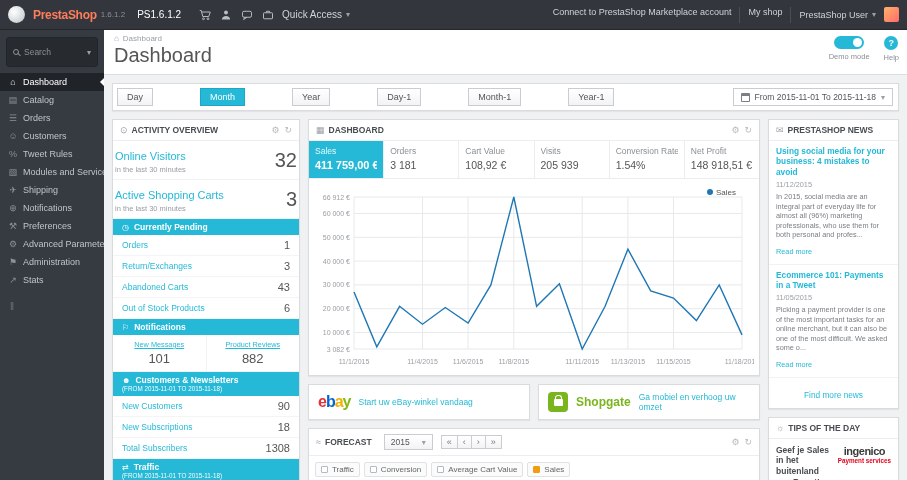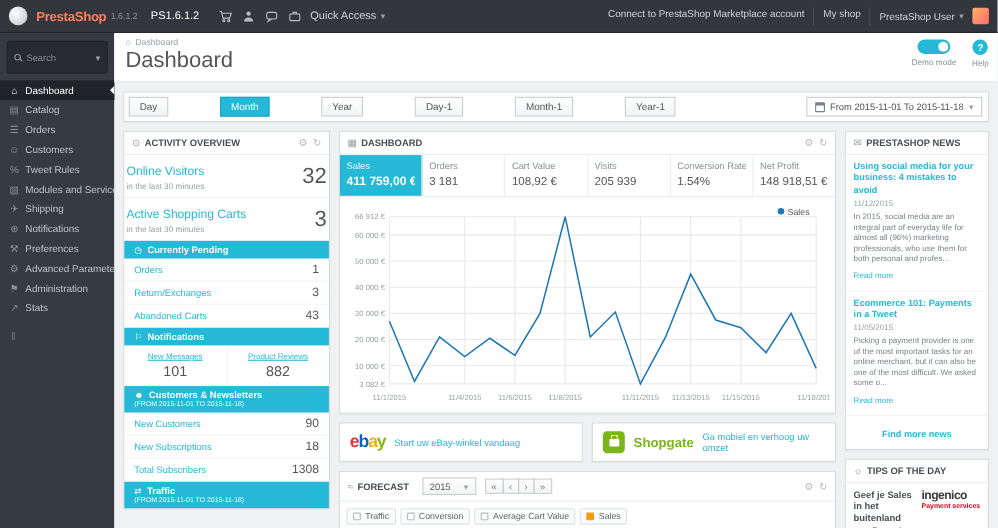--- a/index.html
+++ b/index.html
@@ -151,25 +151,25 @@
     display:inline-flex; align-items:center; gap:4px; font-size:8px; color:#666; white-space:nowrap; }
   .chip-box { width:7px; height:7px; border:1px solid #b5babd; background:#fff; border-radius:1px; flex:none; }
 
   
   .news-item { padding:5px 7px 6px; border-bottom:1px solid #f1f2f3; }
   .news-headline { display:block; color:#25b9d7; font-weight:bold; font-size:8.3px; line-height:1.25; }
   .news-date { font-size:7.3px; color:#9aa0a6; margin:3px 0; }
   .news-excerpt { font-size:7.3px; color:#7a8086; line-height:1.3; }
   .news-readmore { display:inline-block; color:#25b9d7; font-size:7.3px; margin-top:2px; }
   .find-more { text-align:center; padding:6px; }
-  .find-more a { color:#25b9d7; font-size:8.3px;font-weight:bold; }
+  .find-more a { color:#25b9d7; font-size:8.3px; }
   .tips-body { padding:6px 7px; }
   .tips-top { display:flex; gap:6px; align-items:flex-start; margin-bottom:5px; }
   .tips-headline { font-size:8.5px; font-weight:bold; color:#474d52; line-height:1.25; flex:1; }
-  .ingenico { text-align:left; flex:none; }
+  .ingenico { text-align:center; flex:none; }
   .ing-word { font-size:11px; font-weight:bold; color:#3b3b3b; letter-spacing:-.5px; }
   .ing-sub { font-size:6.3px; color:#e2001a; font-weight:bold; }
 </style>
 </head>
 <body>
 
 <div class="app" data-interactable="false">
 
   <div class="topbar" data-interactable="false">
     <span class="logo-circle" data-interactable="false"></span>
@@ -355,20 +355,24 @@
                     <span class="act-val" data-interactable="false">1</span>
                   </div>
                   <div class="act-row" data-interactable="false">
                     <a class="act-link" data-interactable="true">Return/Exchanges</a>
                     <span class="act-val" data-interactable="false">3</span>
                   </div>
                   <div class="act-row" data-interactable="false">
                     <a class="act-link" data-interactable="true">Abandoned Carts</a>
                     <span class="act-val" data-interactable="false">43</span>
                   </div>
+                  <div class="act-row" data-interactable="false">
+                    <a class="act-link" data-interactable="true">Out of Stock Products</a>
+                    <span class="act-val" data-interactable="false">6</span>
+                  </div>
                 </div>
 
               <div class="act-bar" data-interactable="false">
                 <span class="bar-icon" data-interactable="false">⚐</span>
                 <span data-interactable="false">Notifications</span>
               </div>
               <div class="notif-row" data-interactable="false">
                   <div class="notif-cell" data-interactable="true">
                     <div class="notif-label" data-interactable="false">New Messages</div>
                     <div class="notif-value" data-interactable="false">101</div>

